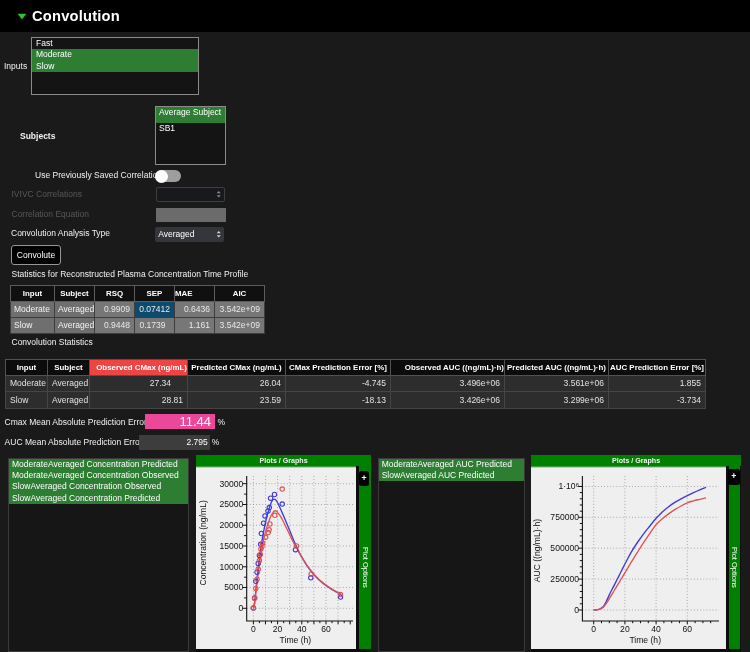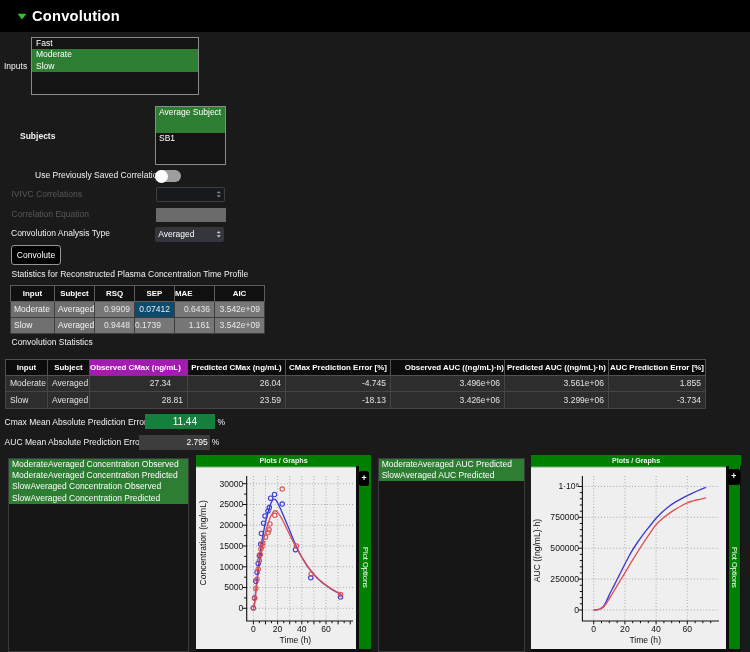--- a/index.html
+++ b/index.html
@@ -30,21 +30,21 @@
 <div class="lbl " style="left:4.6px;top:416.5px;line-height:11px;">Cmax Mean Absolute Prediction Error</div>
 <div class="lbl " style="left:217.5px;top:416.8px;line-height:11px;">%</div>
 <div class="lbl " style="left:4.6px;top:437.2px;line-height:11px;">AUC Mean Absolute Prediction Error</div>
 <div class="lbl " style="left:211.8px;top:437.4px;line-height:11px;">%</div>
 <div class="listbox" style="left:31px;top:36.7px;width:167.5px;height:58.5px">
     <div class="it" style="height:11.5px;line-height:11.5px">Fast</div>
     <div class="it sel" style="height:11.5px;line-height:11.5px">Moderate</div>
     <div class="it sel" style="height:11.5px;line-height:11.5px">Slow</div>
   </div>
 <div class="listbox" style="left:155px;top:106px;width:70.5px;height:59px">
-    <div class="it sel" style="height:26px;line-height:11.5px;padding-left:3px">Average Subject</div>
+    <div class="it sel" style="height:16px;line-height:11.5px;padding-left:3px">Average Subject</div>
     <div class="it" style="height:11.5px;line-height:11.5px;padding-left:3px">SB1</div>
   </div>
 <div class="abs" style="left:155px;top:170.3px;width:26.3px;height:12px;border-radius:6px;background:#9e9e9e">
     <div class="abs" style="left:-0.5px;top:-0.5px;width:13px;height:13px;border-radius:50%;background:#fff"></div>
   </div>
 <div class="abs" style="left:155.5px;top:187.3px;width:69.3px;height:14.3px;background:#17191d;border:1px solid #3c4043;border-radius:2px"></div>
 <svg style="position:absolute;left:216.25px;top:190.15px" width="5.5" height="8.5" viewBox="0 0 5.5 8.5">
     <path d="M0.7 3.2 L2.75 1.1 L4.8 3.2 Z M0.7 5.3 L2.75 7.4 L4.8 5.3 Z" fill="#8a8a8a"></path>
   </svg>
 <div class="abs" style="left:155.5px;top:207.5px;width:70px;height:14.8px;background:#6b6b6b"></div>
@@ -76,42 +76,42 @@
         <td style="background:#6f6f6f;color:#f4f4f4;border:1px solid #3d3d3d;padding-left:3px">Averaged</td>
         <td style="background:#777;color:#e8e8e8;border:1px solid #3d3d3d;text-align:right;padding-right:4px">0.9909</td>
         <td style="background:#0c4a6e;color:#e8e8e8;border:1px solid #3d3d3d;text-align:right;padding-right:4px">0.07412</td>
         <td style="background:#777;color:#e8e8e8;border:1px solid #3d3d3d;text-align:right;padding-right:4px">0.6436</td>
         <td style="background:#777;color:#e8e8e8;border:1px solid #3d3d3d;text-align:right;padding-right:4px">3.542e+09</td>
       </tr>
       <tr style="height:16.1px">
         <td style="background:#6f6f6f;color:#f4f4f4;border:1px solid #3d3d3d;padding-left:3px">Slow</td>
         <td style="background:#6f6f6f;color:#f4f4f4;border:1px solid #3d3d3d;padding-left:3px">Averaged</td>
         <td style="background:#777;color:#e8e8e8;border:1px solid #3d3d3d;text-align:right;padding-right:4px">0.9448</td>
-        <td style="background:#777;color:#e8e8e8;border:1px solid #3d3d3d;text-align:left;padding-right:4px">0.1739</td>
+        <td style="background:#777;color:#e8e8e8;border:1px solid #3d3d3d;text-align:center;padding-right:4px">0.1739</td>
         <td style="background:#777;color:#e8e8e8;border:1px solid #3d3d3d;text-align:right;padding-right:4px">1.161</td>
         <td style="background:#777;color:#e8e8e8;border:1px solid #3d3d3d;text-align:right;padding-right:4px">3.542e+09</td>
       </tr>
     </tbody>
   </table>
 <table style="left:5px;top:358.5px;width:700px">
     <colgroup>
       <col style="width:42px">
       <col style="width:42px">
       <col style="width:98px">
       <col style="width:98px">
       <col style="width:105px">
       <col style="width:114px">
       <col style="width:104px">
       <col style="width:97px">
     </colgroup>
     <tbody>
       <tr style="height:16.2px">
         <th style="background:#0c0c0c;color:#fff;border:1px solid #525252;text-align:center">Input</th>
         <th style="background:#0c0c0c;color:#fff;border:1px solid #525252;text-align:center">Subject</th>
-        <th style="background:#a21caf;color:#fff;border:1px solid #525252;text-align:left">Observed CMax (ng/mL)</th>
+        <th style="background:#ef4444;color:#fff;border:1px solid #525252;text-align:right">Observed CMax (ng/mL)</th>
         <th style="background:#0c0c0c;color:#fff;border:1px solid #525252;text-align:center">Predicted CMax (ng/mL)</th>
         <th style="background:#0c0c0c;color:#fff;border:1px solid #525252;text-align:center">CMax Prediction Error [%]</th>
         <th style="background:#0c0c0c;color:#fff;border:1px solid #525252;text-align:right">Observed AUC ((ng/mL)·h)</th>
         <th style="background:#0c0c0c;color:#fff;border:1px solid #525252;text-align:center">Predicted AUC ((ng/mL)·h)</th>
         <th style="background:#0c0c0c;color:#fff;border:1px solid #525252;text-align:center">AUC Prediction Error [%]</th>
       </tr>
       <tr style="height:16.5px">
         <td style="background:#2d2d2d;color:#e2e2e2;border:1px solid #454545;padding-left:4px">Moderate</td>
         <td style="background:#2d2d2d;color:#e2e2e2;border:1px solid #454545;padding-left:4px">Averaged</td>
         <td style="background:#2d2d2d;color:#e2e2e2;border:1px solid #454545;text-align:right;padding-right:16px">27.34</td>
@@ -126,25 +126,25 @@
         <td style="background:#2d2d2d;color:#e2e2e2;border:1px solid #454545;padding-left:4px">Averaged</td>
         <td style="background:#2d2d2d;color:#e2e2e2;border:1px solid #454545;text-align:right;padding-right:4px">28.81</td>
         <td style="background:#2d2d2d;color:#e2e2e2;border:1px solid #454545;text-align:right;padding-right:4px">23.59</td>
         <td style="background:#2d2d2d;color:#e2e2e2;border:1px solid #454545;text-align:right;padding-right:4px">-18.13</td>
         <td style="background:#2d2d2d;color:#e2e2e2;border:1px solid #454545;text-align:right;padding-right:4px">3.426e+06</td>
         <td style="background:#2d2d2d;color:#e2e2e2;border:1px solid #454545;text-align:right;padding-right:4px">3.299e+06</td>
         <td style="background:#2d2d2d;color:#e2e2e2;border:1px solid #454545;text-align:right;padding-right:4px">-3.734</td>
       </tr>
     </tbody>
   </table>
-<div class="abs" style="left:144.6px;top:414.2px;width:70.4px;height:15px;background:#15803d;font-size:10px;color:#fff;text-align:right;line-height:15px;padding-right:18px">11.44</div>
+<div class="abs" style="left:144.6px;top:414.2px;width:70.4px;height:15px;background:#ec4899;font-size:13px;color:#fff;text-align:right;line-height:15px;padding-right:4px">11.44</div>
 <div class="abs" style="left:139.1px;top:435.1px;width:70.9px;height:15.2px;background:#3d3d3d;font-size:8.5px;color:#fff;text-align:right;line-height:15.2px;padding-right:2.3px">2.795</div>
 <div class="listbox" style="left:8px;top:457.7px;width:181.3px;height:194.3px;border-color:#3a3a3a;background:#161616">
+    <div class="it sel" style="height:11.3px;line-height:11.3px;padding-left:3px">ModerateAveraged Concentration Predicted</div>
     <div class="it sel" style="height:11.3px;line-height:11.3px;padding-left:3px">ModerateAveraged Concentration Observed</div>
-    <div class="it sel" style="height:11.3px;line-height:11.3px;padding-left:3px">ModerateAveraged Concentration Predicted</div>
     <div class="it sel" style="height:11.3px;line-height:11.3px;padding-left:3px">SlowAveraged Concentration Observed</div>
     <div class="it sel" style="height:11.3px;line-height:11.3px;padding-left:3px">SlowAveraged Concentration Predicted</div>
   </div>
 <div class="listbox" style="left:377.7px;top:457.5px;width:147.8px;height:194.5px;border-color:#3a3a3a;background:#161616">
     <div class="it sel" style="height:11px;line-height:11px;padding-left:3px">ModerateAveraged AUC Predicted</div>
     <div class="it sel" style="height:11px;line-height:11px;padding-left:3px">SlowAveraged AUC Predicted</div>
   </div>
 <div class="abs" style="left:195.6px;top:454.5px;width:175.9px;height:197.5px;background:#0d0d0d">
     <div class="abs" style="left:0;top:0;width:175.9px;height:11.8px;background:#008000;font-size:7.1px;font-weight:bold;color:#f2f2f2;text-align:center;line-height:12px">Plots / Graphs</div>
     <div class="abs" style="left:0;top:11.8px;width:160.7px;height:183.1px;background:#efefef"></div>

